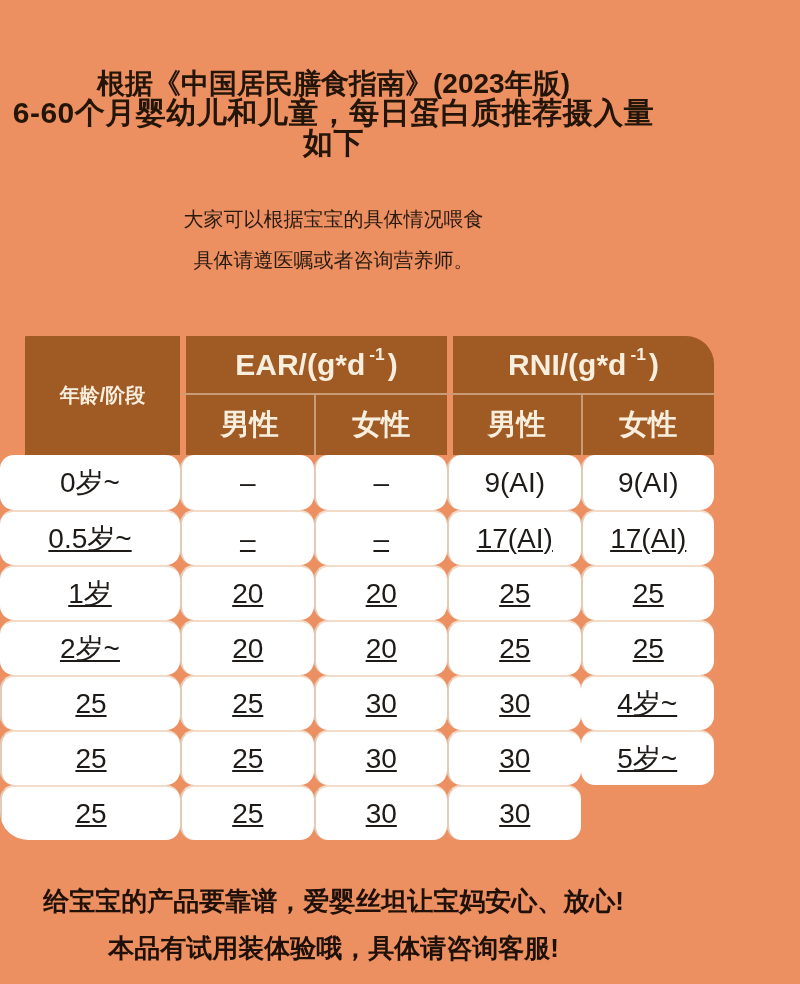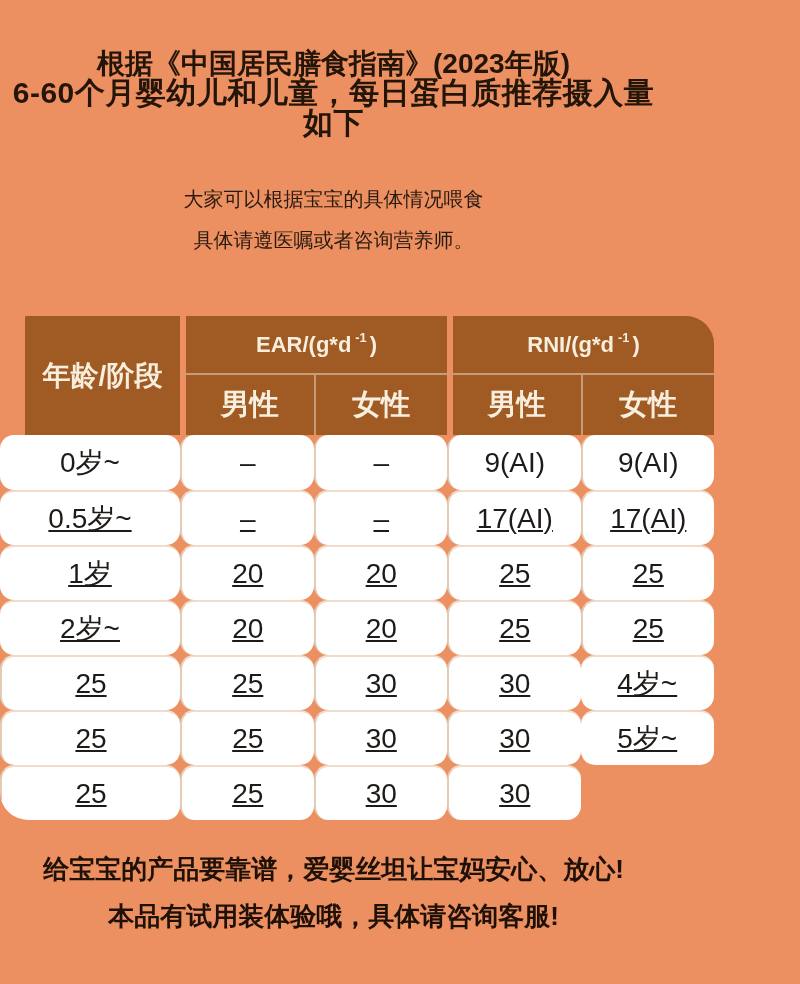--- a/index.html
+++ b/index.html
@@ -11,55 +11,55 @@
     --ink:#1D1A17;
     --title-ink:#241509;
   }
   *{margin:0;padding:0;box-sizing:border-box;}
   html,body{width:800px;height:984px;overflow:hidden;}
   body{
     background:var(--salmon);
     font-family:"Liberation Sans","DejaVu Sans",sans-serif;
     color:var(--title-ink);
   }
-  .page{width:667px;height:984px;padding-top:50px;}
+  .page{width:667px;height:984px;padding-top:70px;}
 
   .title-block{text-align:center;font-weight:700;line-height:1.0;}
   .title-line1{font-size:28px;}
   .title-line2{font-size:30px;margin-top:0;letter-spacing:0.5px;}
 
   .subtitle-block{text-align:center;font-weight:500;margin-top:48px;color:#2A1B10;}
   .subtitle-line{font-size:20px;margin-top:14px;}
 
   .guide-table{
     width:714px;
     margin:62px auto 0 auto;
     display:grid;
     grid-template-columns:180px 1fr 1fr 1fr 1fr;
     grid-template-rows:57px 62px repeat(7,55px);
     border-radius:28px;
     overflow:hidden;
   }
   .cell{display:flex;align-items:center;justify-content:center;}
   .hcell{background:var(--brown);color:var(--cream);font-weight:600;}
-  .h-age{grid-row:1/3;grid-column:1;font-size:28px;margin-left:25px;}
-  .h-group{font-size:22px;}
+  .h-age{grid-row:1/3;grid-column:1;font-size:20px;margin-left:25px;}
+  .h-group{font-size:30px;}
   .h-group-ear{grid-row:1;grid-column:2/4;}
   .h-group-rni{grid-row:1;grid-column:4/6;}
   .h-gender{grid-row:2;font-size:29px;}
   .gap-left{border-left:6px solid var(--salmon);}
   .hline-left{border-left:2px solid rgba(247,238,221,0.45);}
   .hline-top{border-top:2px solid rgba(247,238,221,0.45);}
   .sup{font-size:0.58em;position:relative;top:-0.55em;margin:0 3px 0 4px;}
 
   .bcell{background:#FFFFFF;color:var(--ink);font-size:28px;border-radius:14px;}
   .b-left{border-left:2px solid var(--line-tan);}
   .b-top{border-top:2px solid var(--line-pink);text-decoration:underline;}
 
-  .footer-block{text-align:center;font-weight:700;margin-top:32px;color:#1F1108;}
+  .footer-block{text-align:center;font-weight:700;margin-top:44px;color:#1F1108;}
   .footer-line{font-size:26px;margin-top:12px;}
 </style>
 </head>
 <body>
 
 <div class="page">
 
   <div class="title-block">
     <div class="title-line1">根据《中国居民膳食指南》(2023年版)</div>
     <div class="title-line2">6-60个月婴幼儿和儿童，每日蛋白质推荐摄入量如下</div>

